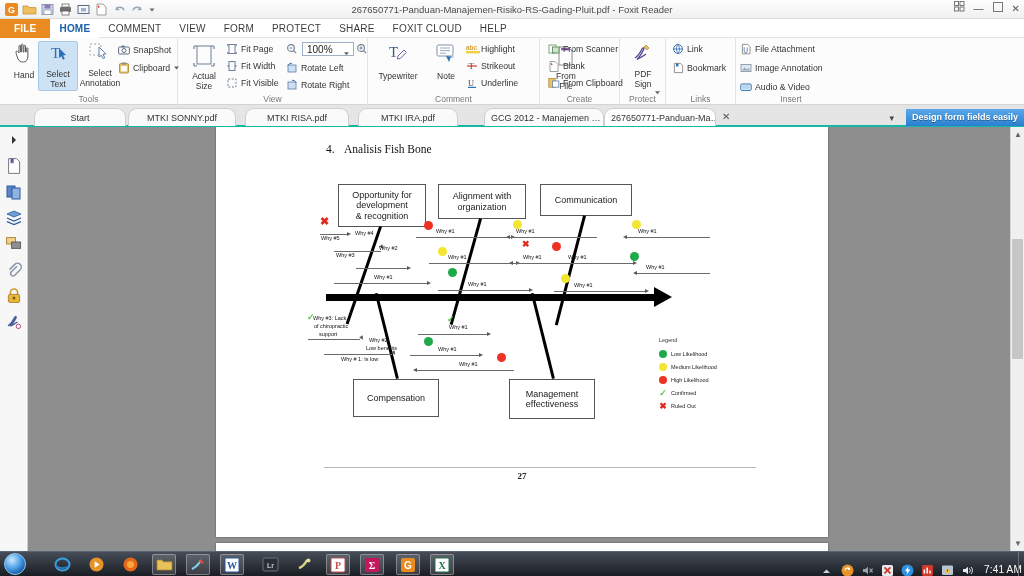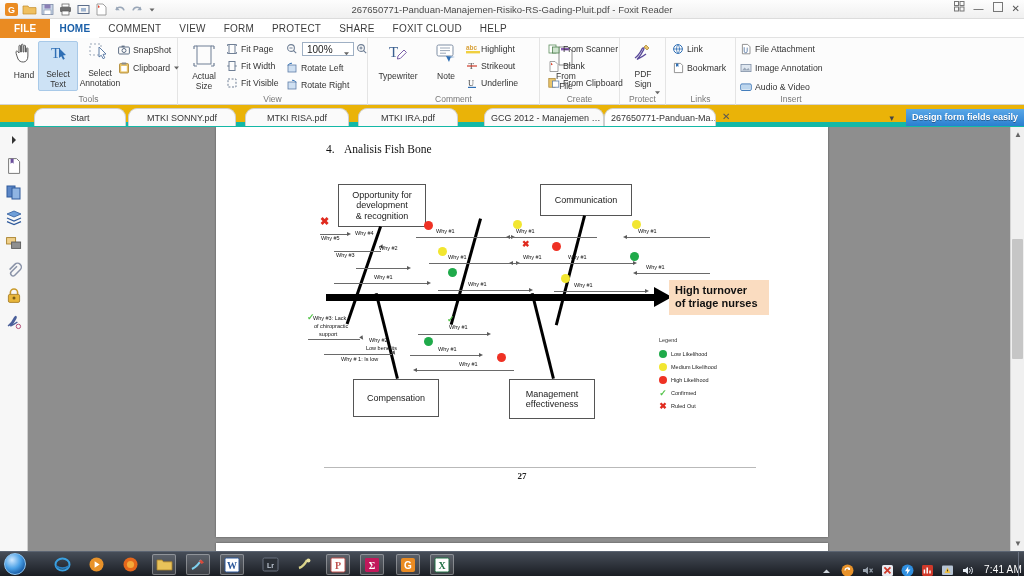--- a/index.html
+++ b/index.html
@@ -64,21 +64,21 @@
   .bigbtn.sel { background: #cde2f5; border: 1px solid #a8c9e8; border-radius: 2px; }
   .smallrow {
     position: absolute; display: flex; align-items: center; gap: 3px;
     font-size: 8.7px; color: #333; white-space: nowrap;
   }
   .smallrow .ic { width: 12px; height: 12px; display: inline-block; flex: 0 0 12px; }
 
   
   .tabstrip {
     position: absolute; left: 0; top: 105px; width: 1024px; height: 22px;
-    background: #eab308; border-bottom: 5px solid #14b8a6;
+    background: #e5e5e5; border-bottom: 2px solid #14b8a6;
   }
   .dtab {
     position: absolute; top: 3px; height: 18px; line-height: 18px;
     font-size: 9px; color: #333; text-align: center;
     background: #fafafa; border: 1px solid #cfcfcf; border-bottom: none;
     border-radius: 9px 9px 0 0; padding: 0 6px; overflow: hidden;
     white-space: nowrap;
   }
   .dtab.active { background: #ffffff; }
   .tab-close { position: absolute; font-size: 10px; color: #555; }
@@ -702,38 +702,38 @@
         <span class="num">4.</span><span>Analisis Fish Bone</span>
       </div>
 
       <div class="fb">
 
         <div class="catbox" style="left:122px; top:57px; width:88px; height:43px; flex-direction:column;">
           <span>Opportunity for</span>
           <span>development</span>
           <span>&amp; recognition</span>
         </div>
+        <div class="catbox" style="left:222px; top:57px; width:88px; height:35px; flex-direction:column;">
+          <span>Alignment with</span>
+          <span>organization</span>
+        </div>
         <div class="catbox" style="left:324px; top:57px; width:92px; height:32px;">
           <span>Communication</span>
         </div>
 
         <div class="catbox" style="left:137px; top:252px; width:86px; height:38px;">
           <span>Compensation</span>
         </div>
         <div class="catbox" style="left:293px; top:252px; width:86px; height:40px; flex-direction:column;">
           <span>Management</span>
           <span>effectiveness</span>
         </div>
 
         <div class="spine"></div>
         <div class="spine-head"></div>
-        <div class="effect">
-          <div>High turnover</div>
-          <div>of triage nurses</div>
-        </div>
 
         <div class="rib" style="left:166px; top:100px; width:103px; height:3px; transform:rotate(109deg);"></div>
         <div class="rib" style="left:266px; top:92px; width:110px; height:3px; transform:rotate(105.5deg);"></div>
         <div class="rib" style="left:370px; top:89px; width:113px; height:3px; transform:rotate(104.5deg);"></div>
         <div class="rib" style="left:180px; top:252px; width:88px; height:3px; transform:rotate(-104deg);"></div>
         <div class="rib" style="left:336px; top:252px; width:88px; height:3px; transform:rotate(-104deg);"></div>
 
         <span class="mark" style="left:104px; top:90px; color:#e02b1f; font-size:11px;">✖</span>
         <div class="whyline" style="left:104px; top:107px; width:28px;"></div>
         <div class="arrowR" style="left:131px; top:104.5px;"></div>

